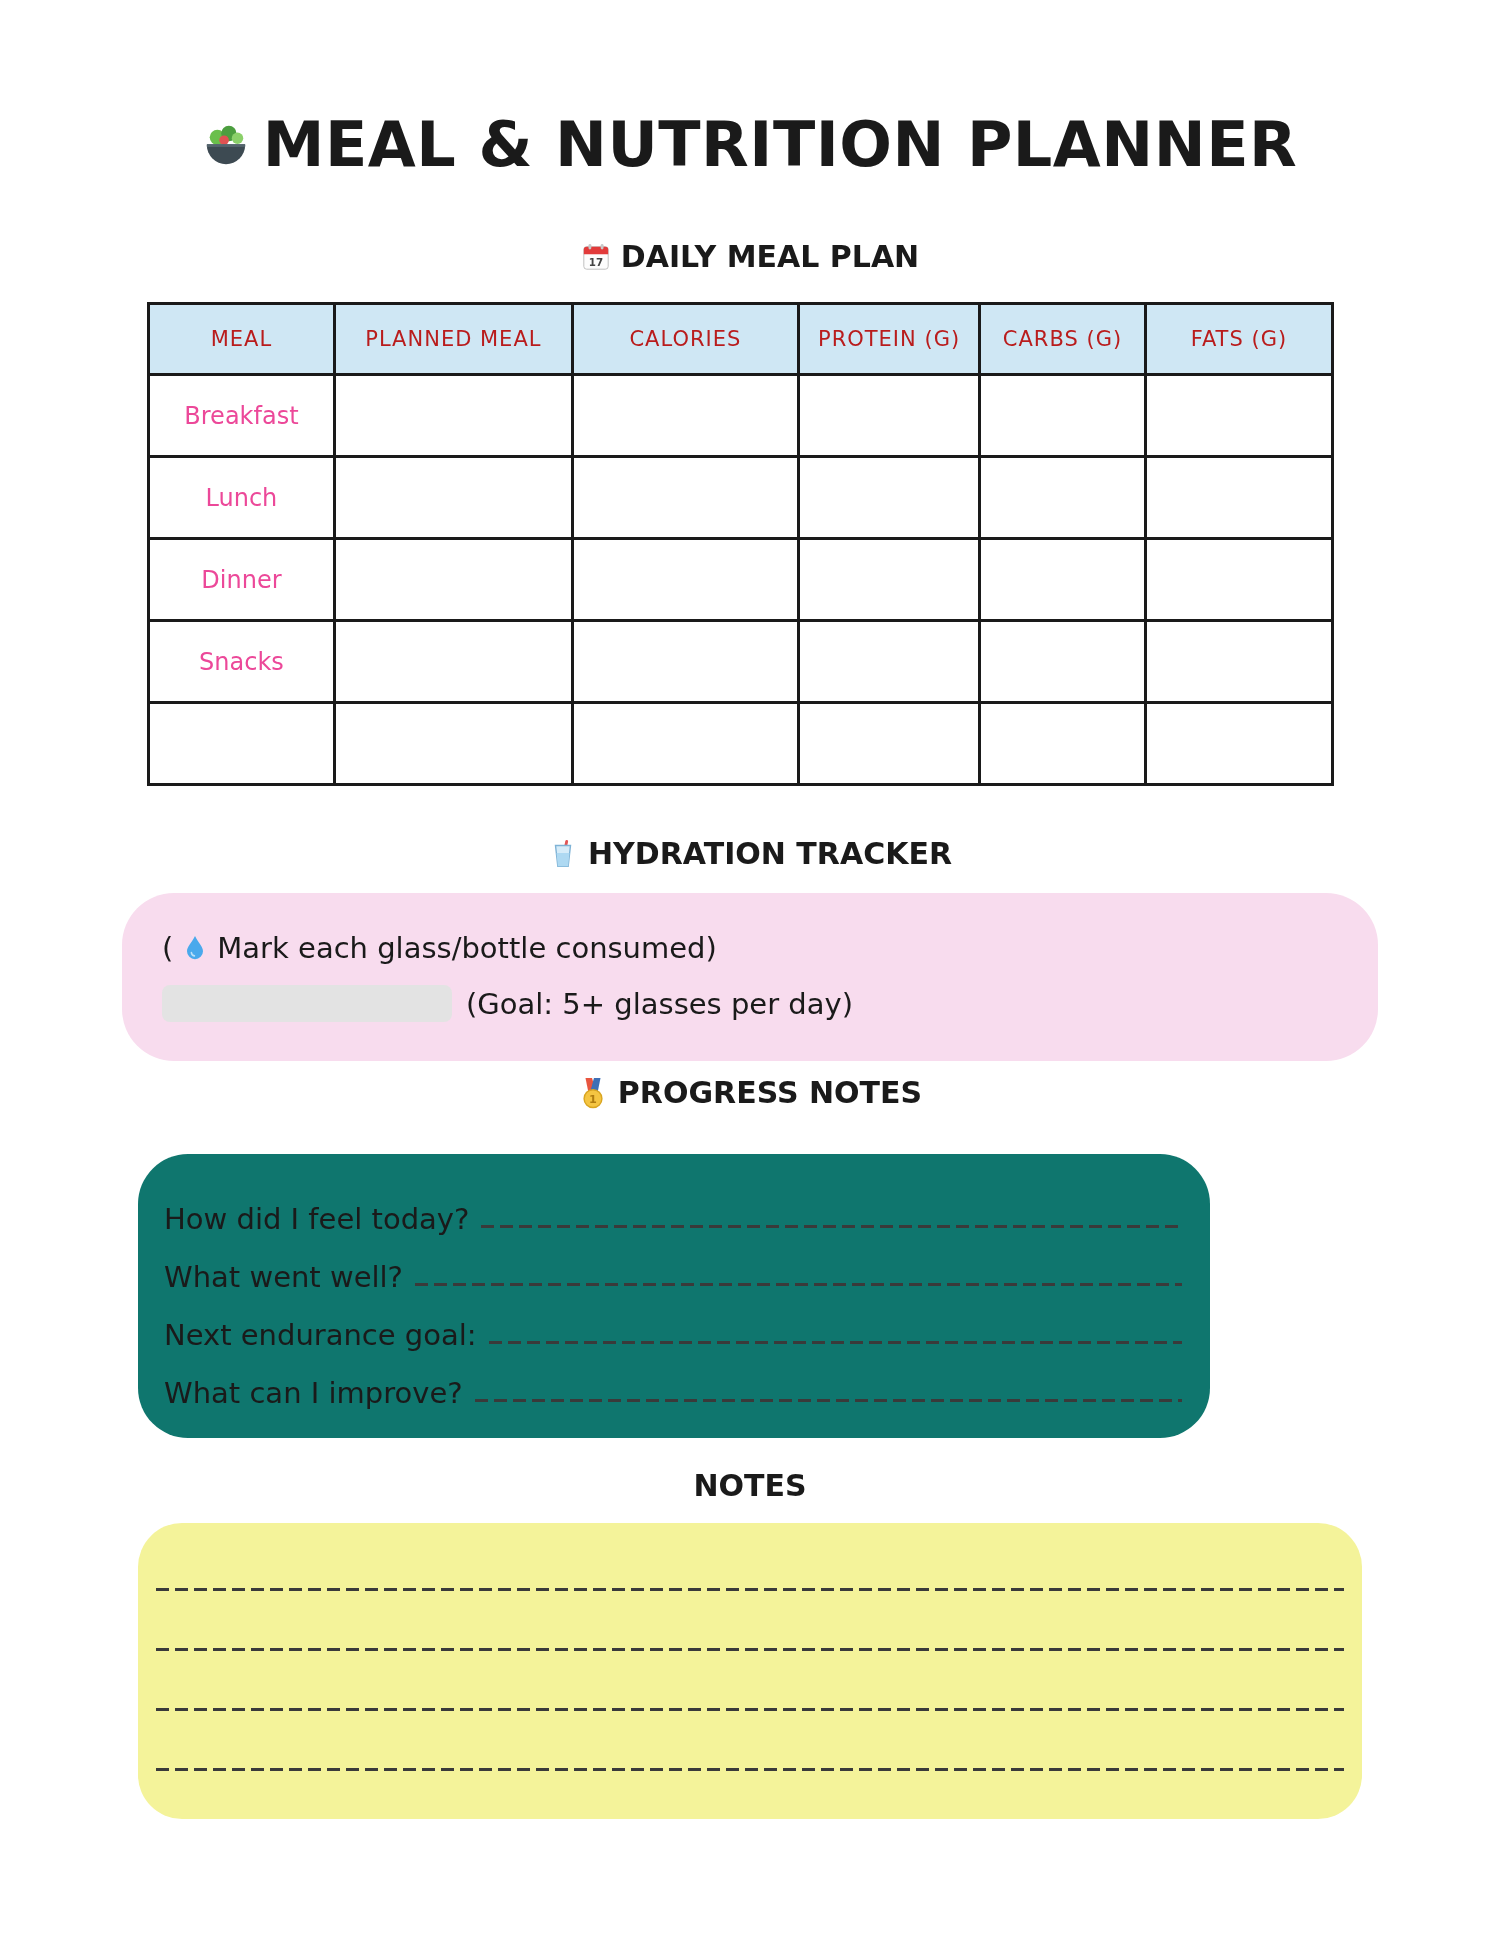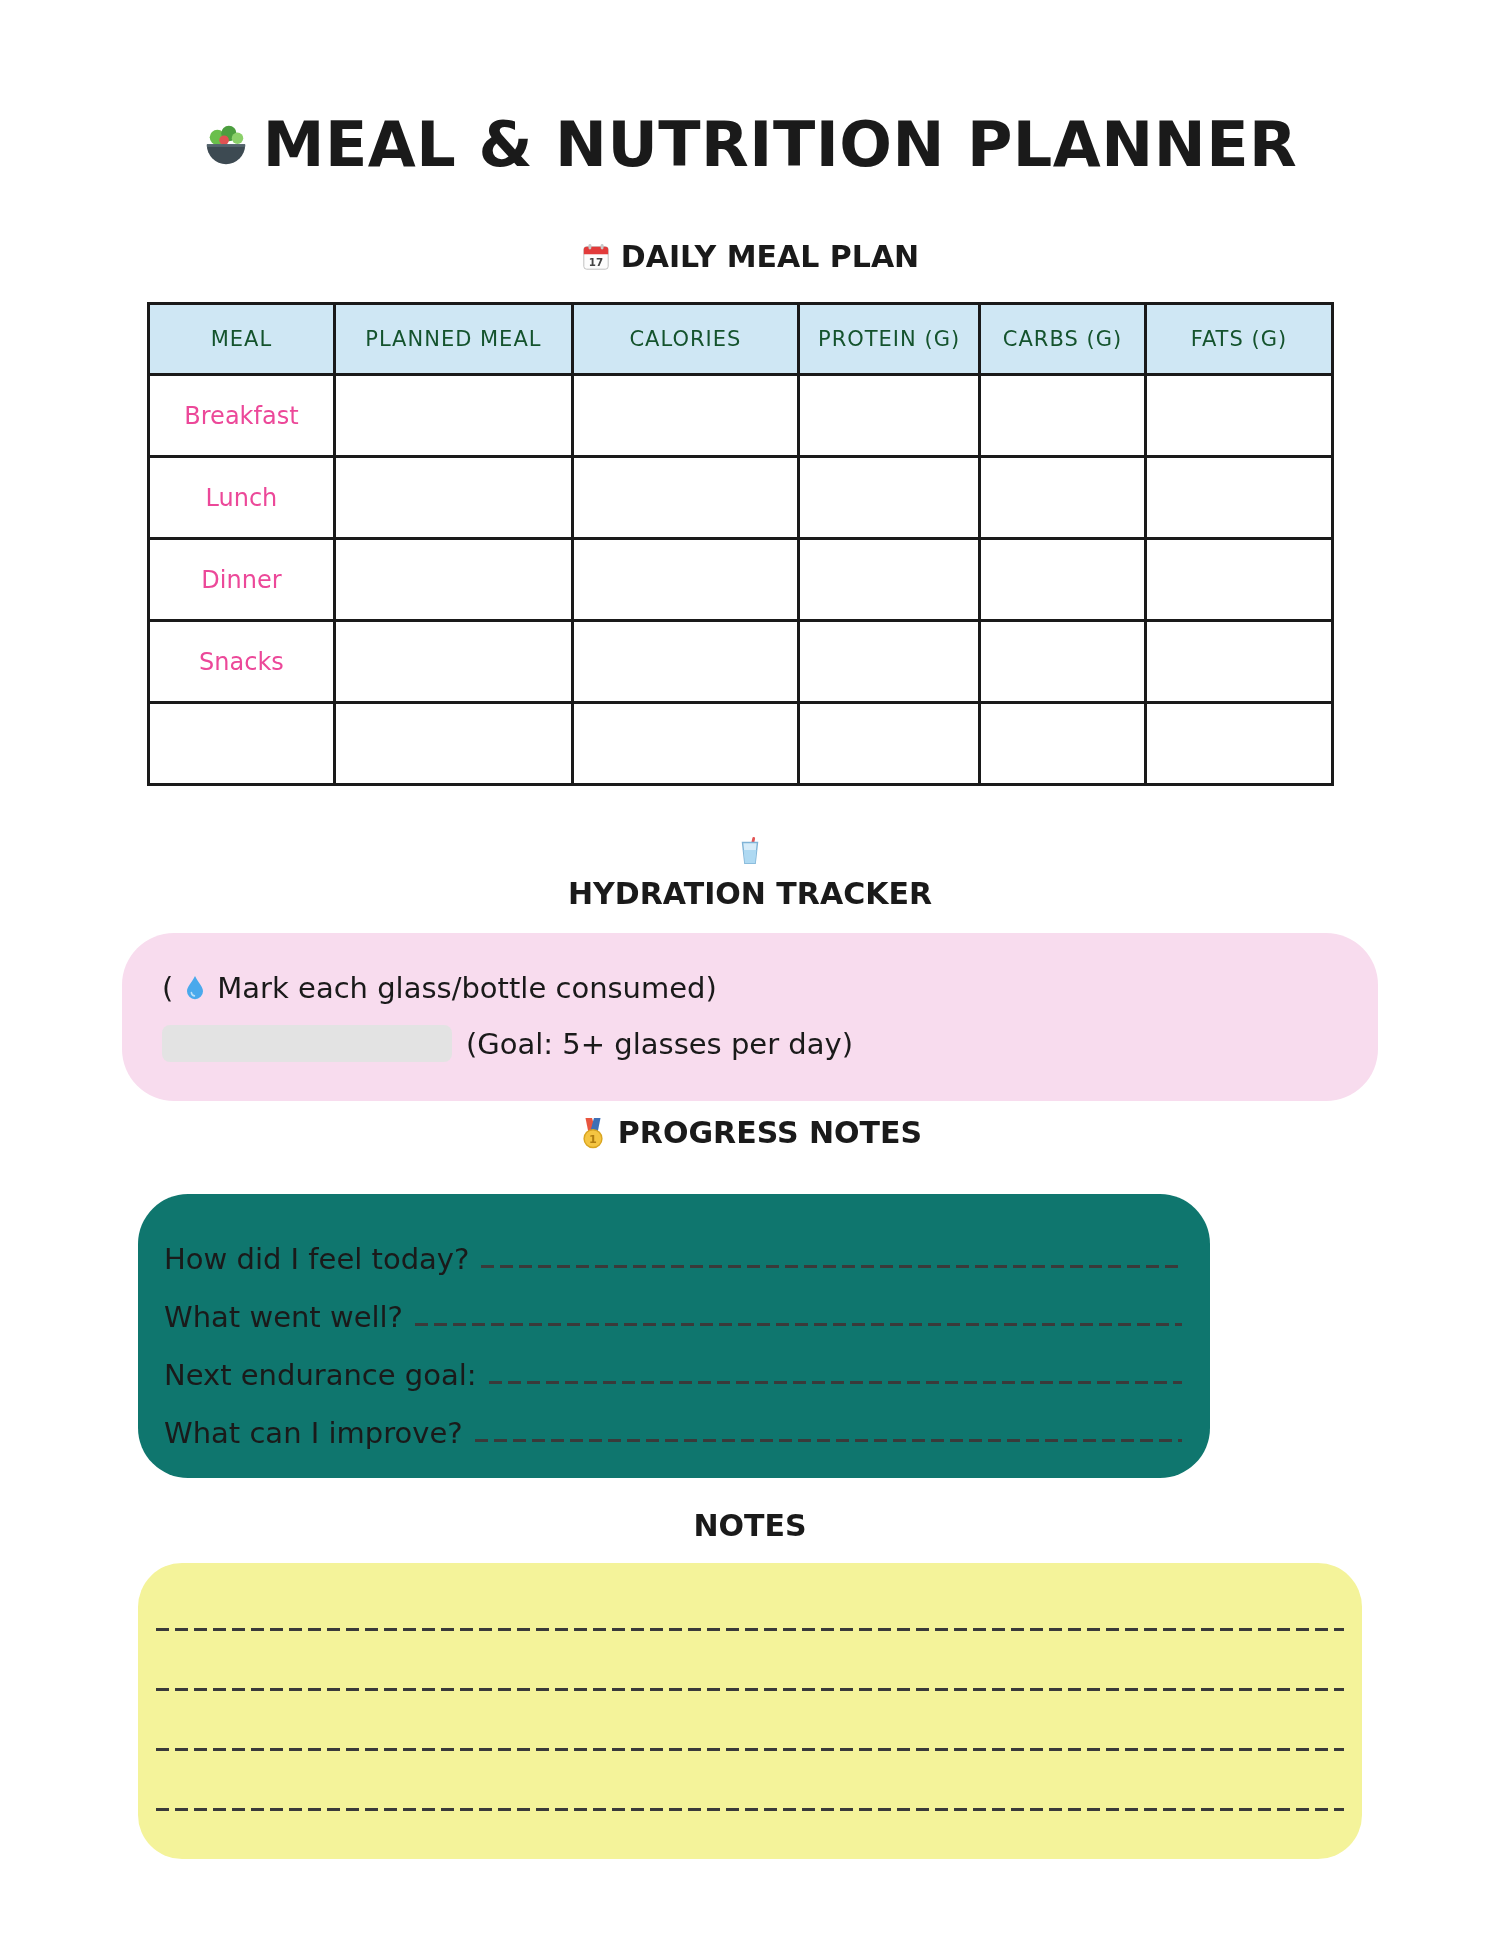--- a/index.html
+++ b/index.html
@@ -14,32 +14,32 @@
   .title-row{
     margin:108px 0 0 0;display:flex;justify-content:center;align-items:center;gap:14px;
     font-size:62px;font-weight:700;letter-spacing:0.5px;
   }
   
   .section-heading{
     display:flex;justify-content:center;align-items:center;gap:10px;
     font-size:30px;font-weight:700;margin:0;
   }
   .heading-meal{margin-top:58px;}
-  .heading-hydration{margin-top:50px;flex-direction:column;}
+  .heading-hydration{margin-top:50px;}
   .heading-progress{margin-top:14px;}
   .heading-notes{margin-top:30px;}
 
   
   .meal-table{
     margin:28px 0 0 147px;width:1187px;border-collapse:collapse;table-layout:fixed;
     border:3px solid #1a1a1a;
   }
   .meal-table th,.meal-table td{border:3px solid #1a1a1a;padding:0;text-align:center;vertical-align:middle;}
   .meal-table th{
-    background:#cfe7f4;height:68px;font-size:21px;font-weight:400;letter-spacing:1px;color:#14532d;
+    background:#cfe7f4;height:68px;font-size:21px;font-weight:400;letter-spacing:1px;color:#b91c1c;
   }
   .meal-table td{height:79px;background:#ffffff;}
   .meal-table td.row-label{font-size:24px;color:#ec4899;}
 
   
   .hydration-box{
     margin:22px 0 0 122px;width:1256px;height:168px;background:#f8dcee;border-radius:52px;
     box-sizing:border-box;padding:36px 40px 0 40px;
   }
   .hydration-line1{display:flex;align-items:center;gap:10px;font-size:29px;height:38px;}

